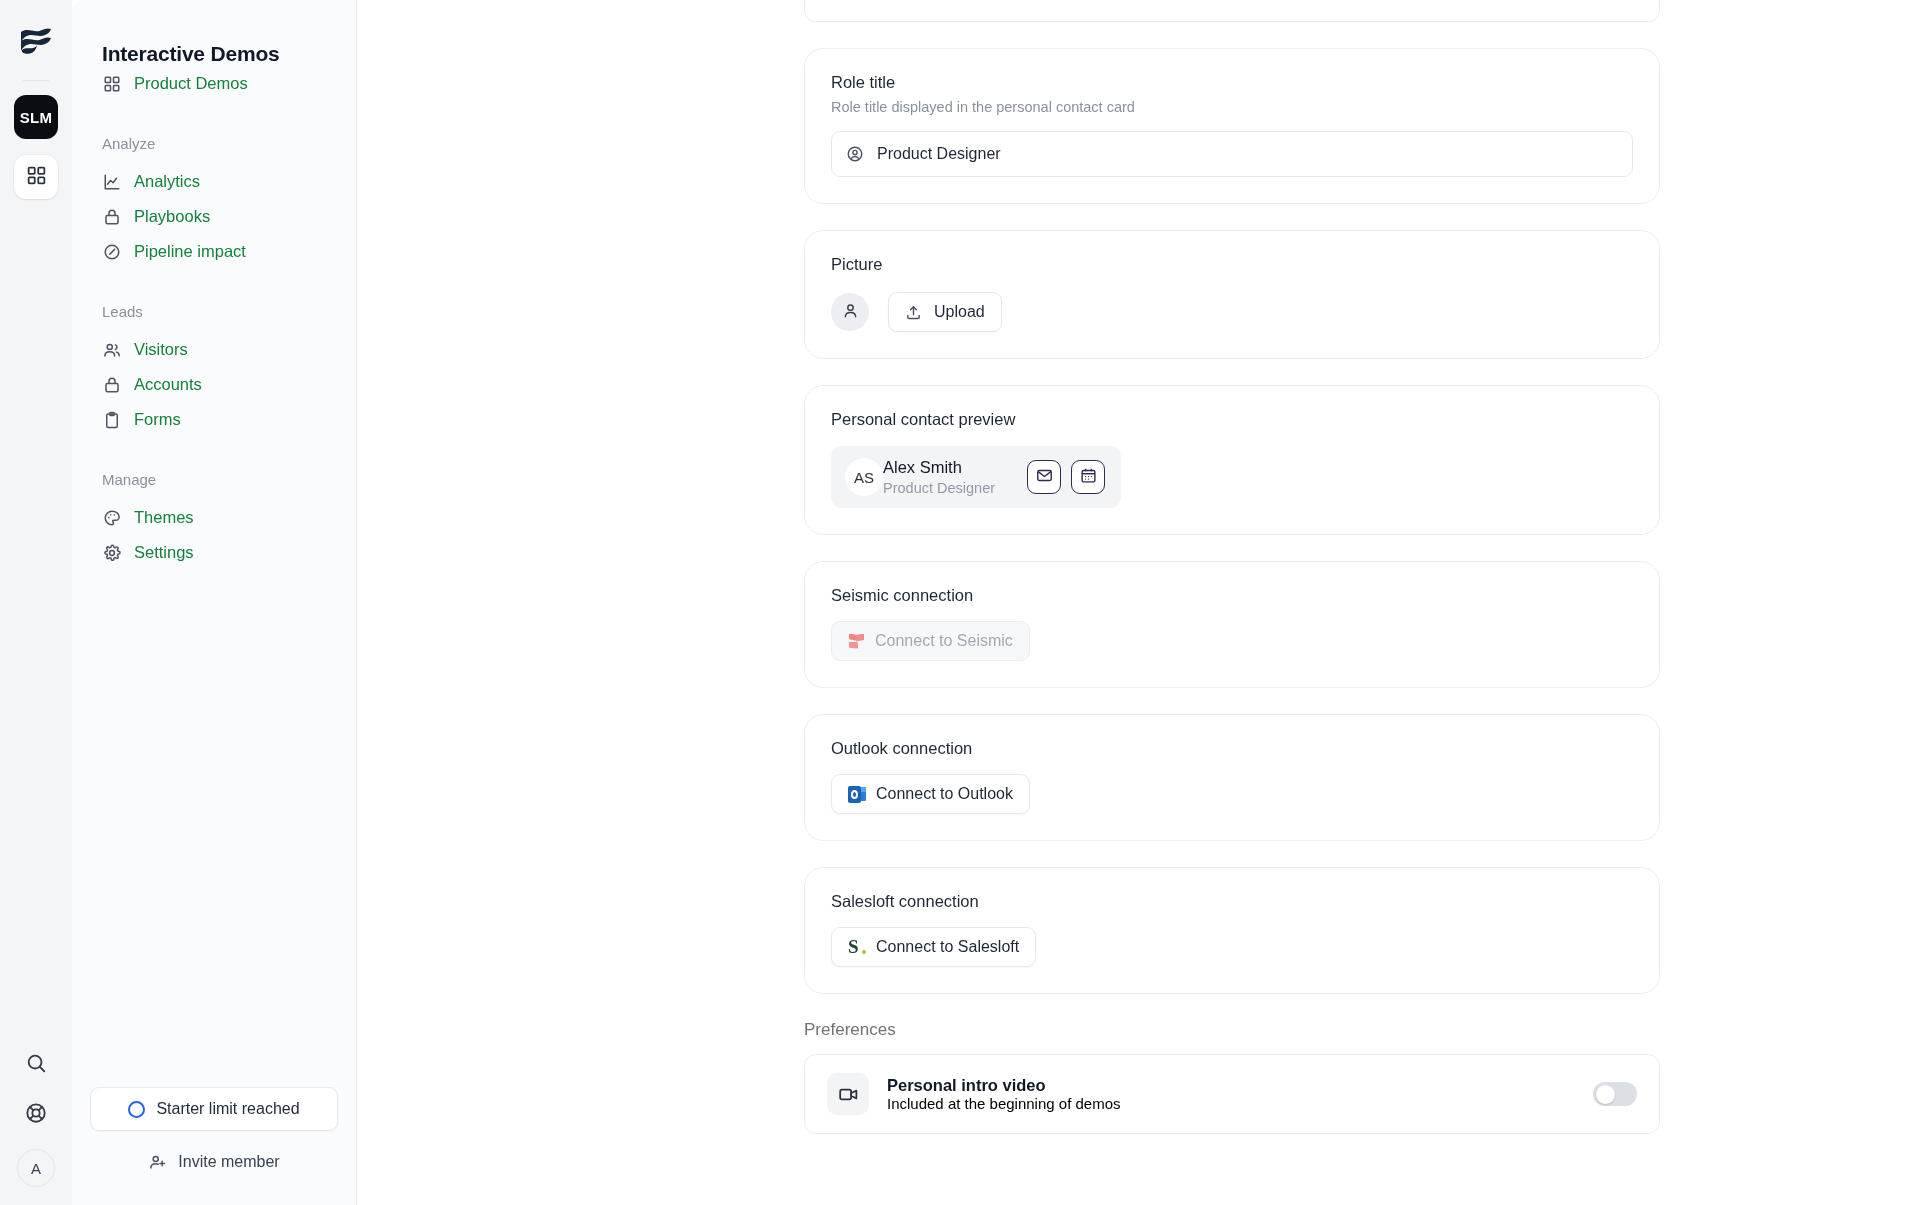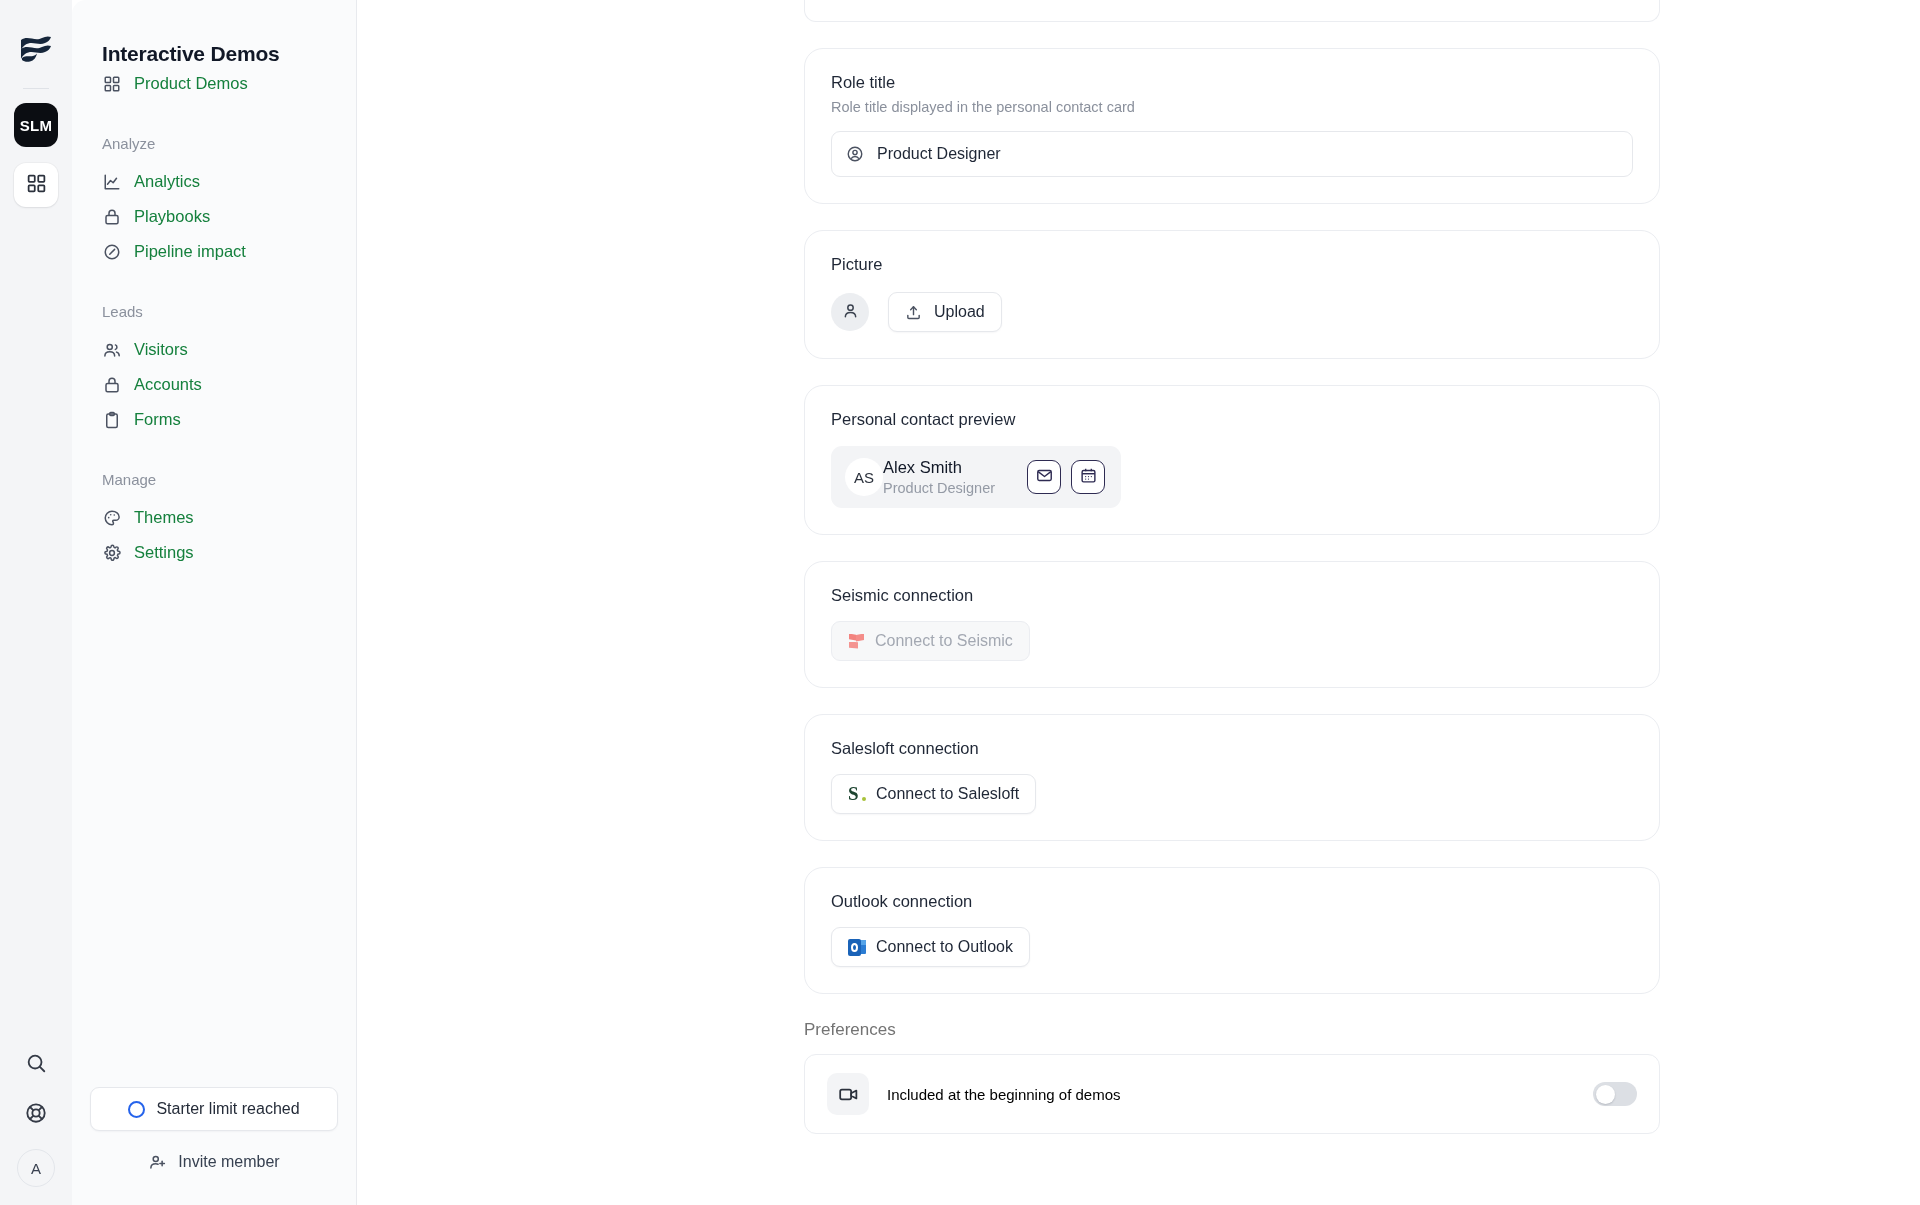--- a/index.html
+++ b/index.html
@@ -10,21 +10,21 @@
     overflow: hidden;
     -webkit-font-smoothing: antialiased;
   }
   .app { display: flex; width: 1920px; height: 1205px; }
 
   
   .rail {
     width: 72px; min-width: 72px; height: 1205px;
     background: #f4f5f7;
     display: flex; flex-direction: column; align-items: center;
-    padding-top: 30px; position: relative;
+    padding-top: 22px; position: relative;
   }
   .rail-logo { width: 40px; height: 40px; display:flex; align-items:center; justify-content:center; margin-bottom: 14px; }
   .rail-sep { width: 26px; height: 1px; background: #dfe2e7; margin: 4px 0 14px 0; }
   .rail-tile {
     width: 44px; height: 44px; border-radius: 12px;
     display: flex; align-items: center; justify-content: center;
     margin-bottom: 16px;
   }
   .rail-tile.dark { background: #0b0d12; color: #fff; font-weight: 700; font-size: 15px; letter-spacing: .2px; }
   .rail-tile.white { background: #ffffff; box-shadow: 0 1px 2px rgba(16,24,40,.08), 0 0 0 1px rgba(16,24,40,.03); }
@@ -430,52 +430,53 @@
             <span class="seismic-mark">
                 <i class="a"></i>
                 <i class="b"></i>
                 <i class="c"></i>
               </span>
             <span>Connect to Seismic</span>
           </div>
         </div>
 
         <div class="card">
-          <div class="card-h">Salesloft connection</div>
-          <div class="btn" style="margin-top:16px">
-            <span class="sl-mark">
-              <span class="s">S</span><span class="dot"></span>
-            </span>
-            <span>Connect to Salesloft</span>
-          </div>
-        </div>
-
-        <div class="card">
           <div class="card-h">Outlook connection</div>
           <div class="btn" style="margin-top:16px">
             <span class="outlook-mark">
               <span class="pg"></span>
                 <span class="pg2"></span>
                 <span class="sq">
                   <b></b>
                 </span>
             </span>
             <span>Connect to Outlook</span>
           </div>
         </div>
 
+        <div class="card">
+          <div class="card-h">Salesloft connection</div>
+          <div class="btn" style="margin-top:16px">
+            <span class="sl-mark">
+              <span class="s">S</span><span class="dot"></span>
+            </span>
+            <span>Connect to Salesloft</span>
+          </div>
+        </div>
+
         <div class="pref-label">Preferences</div>
         <div class="pref-card">
           <div class="pref-ico">
             <svg width="21" height="21" viewBox="0 0 24 24" fill="none" stroke="currentColor" stroke-width="2" stroke-linejoin="round">
               <rect x="2.5" y="6.5" width="12.5" height="11" rx="2"></rect>
                 <polygon points="15,10.5 21,7.5 21,16.5 15,13.5"></polygon>
             </svg>
           </div>
           <div class="pref-txt">
+            <div class="pref-t">Personal intro video</div>
             <div class="pref-d">Included at the beginning of demos</div>
           </div>
           <div class="toggle">
             <span class="knob"></span>
           </div>
         </div>
 
       </div>
     </div>
   </div>

